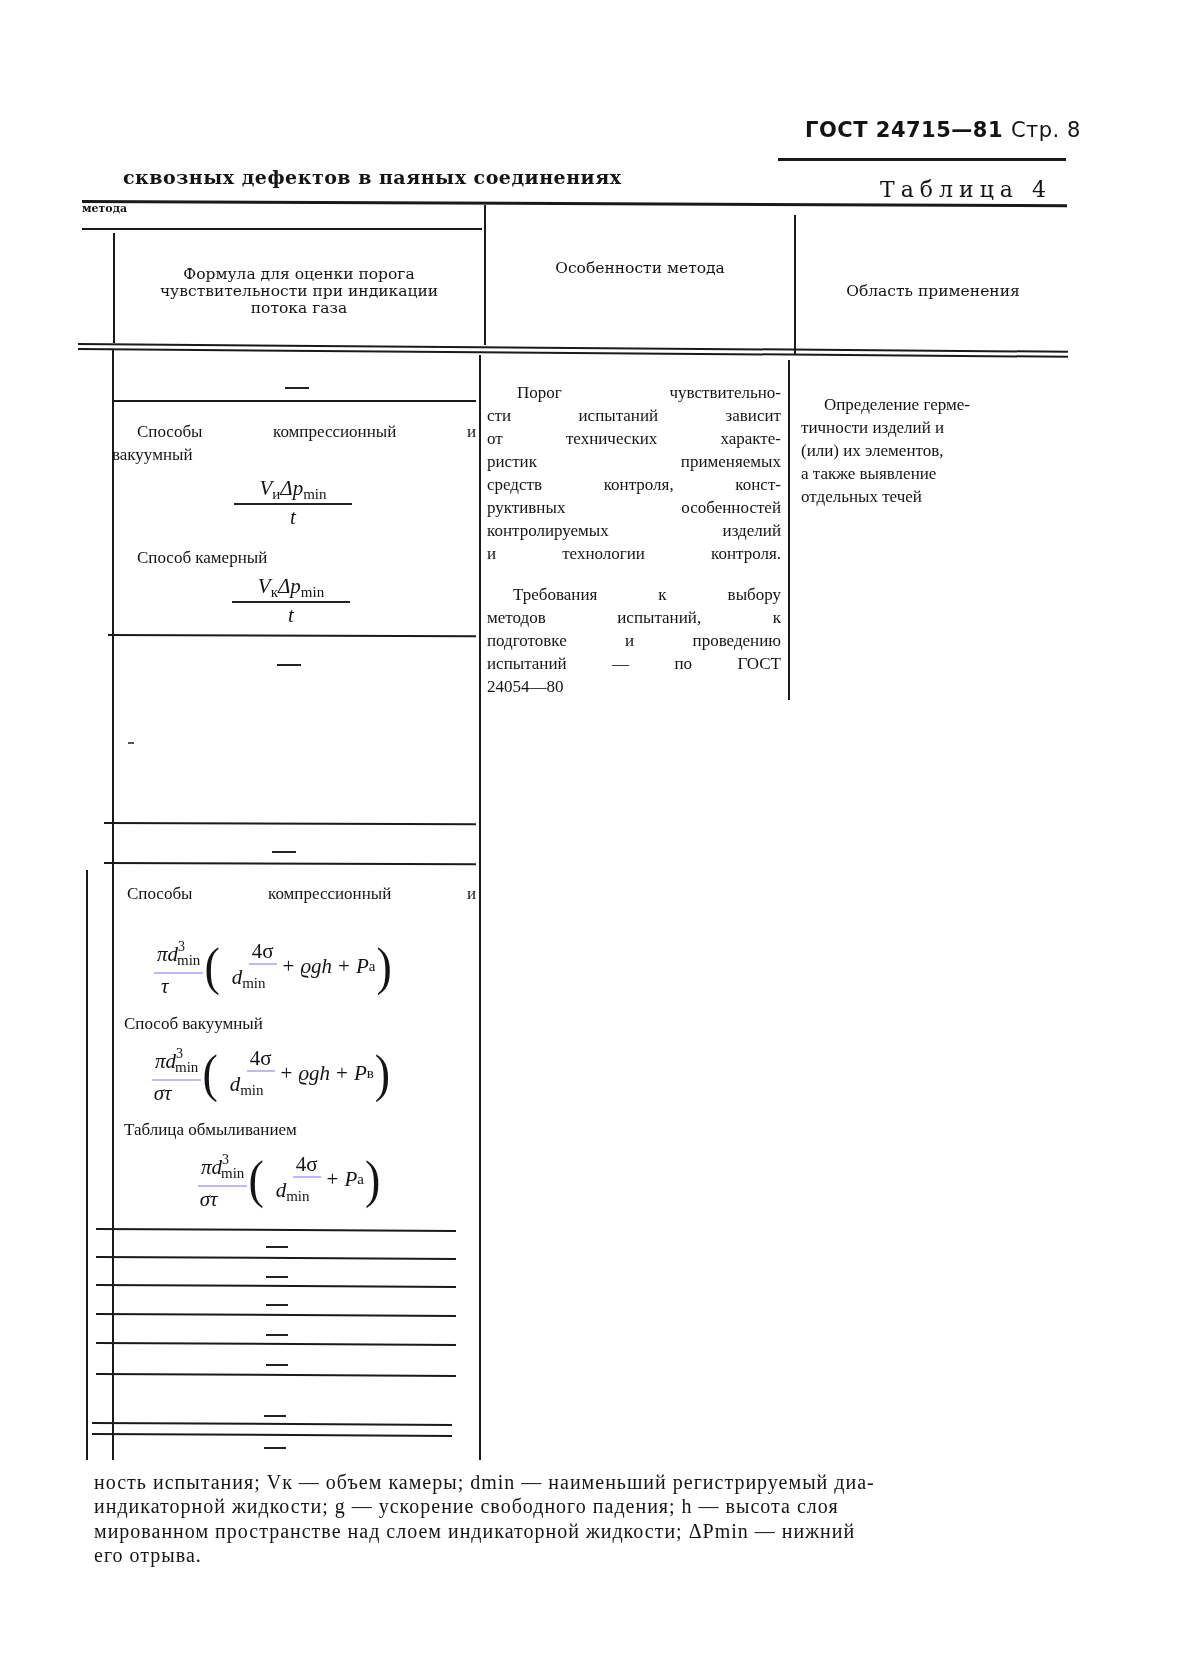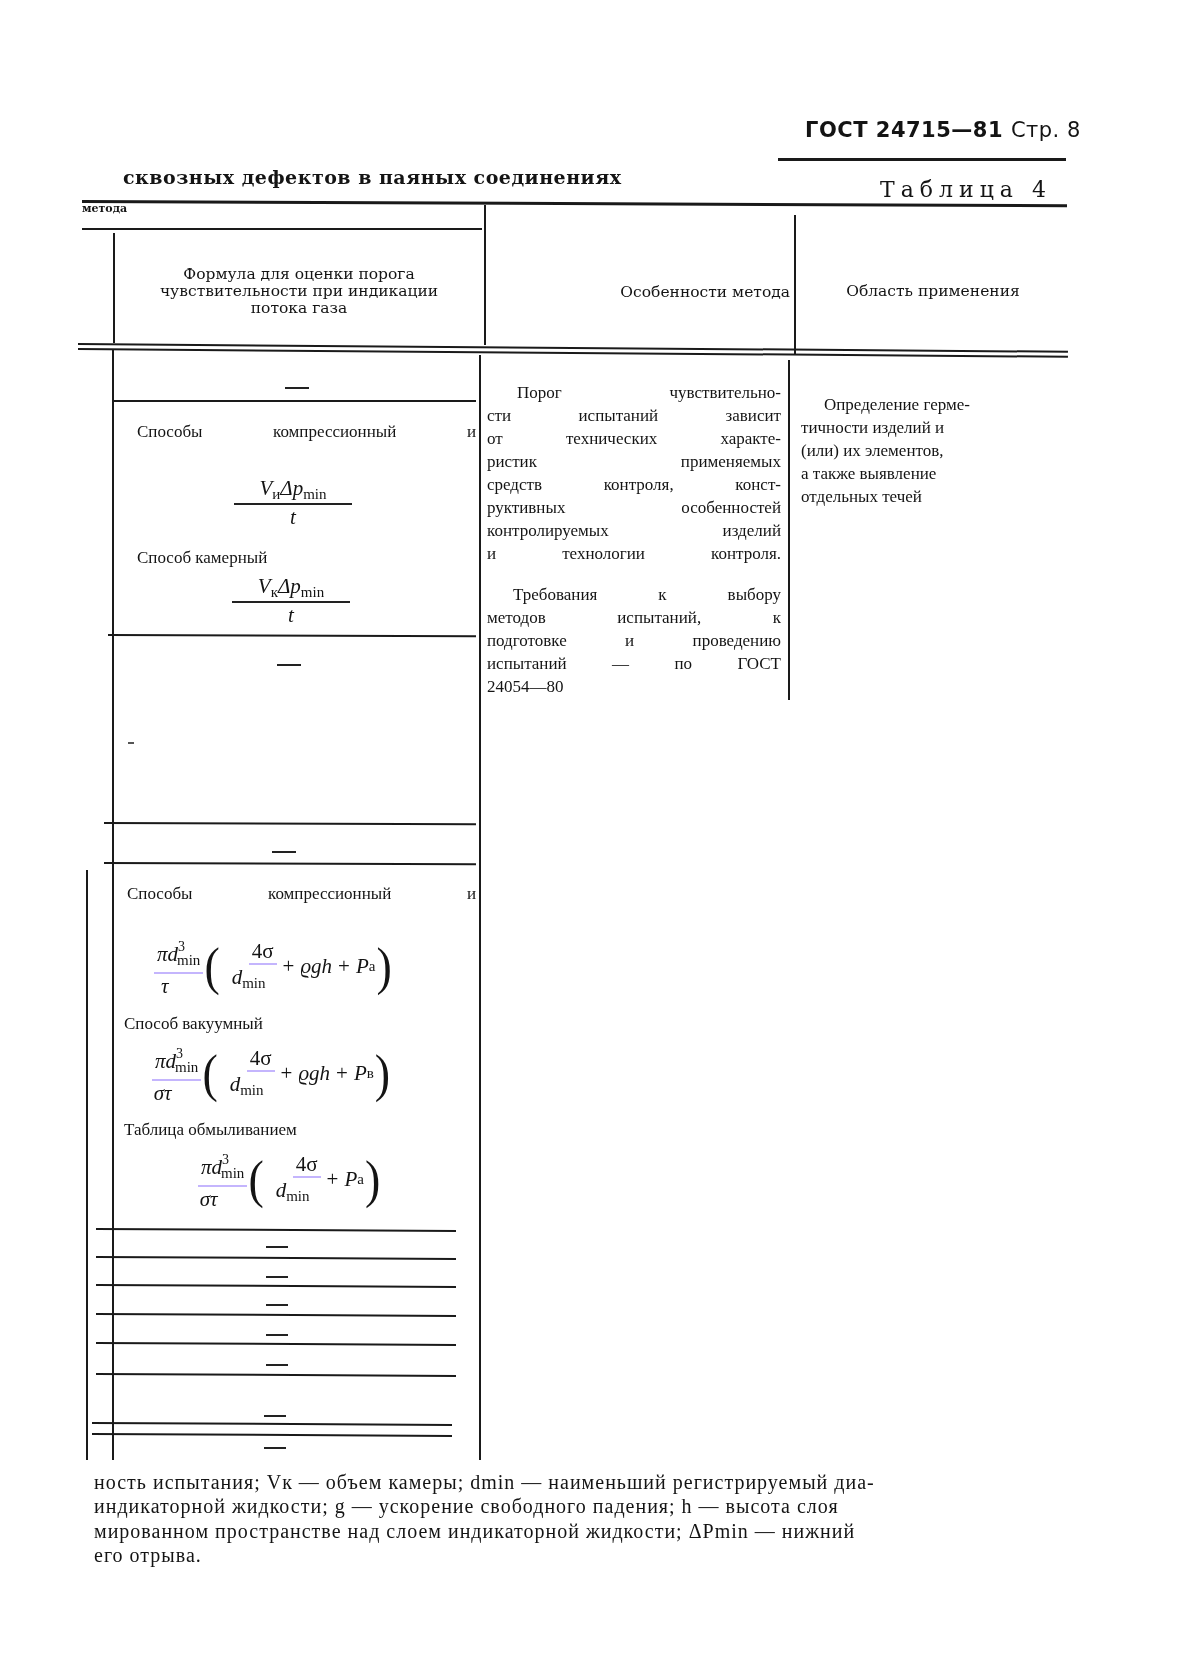--- a/index.html
+++ b/index.html
@@ -50,40 +50,41 @@
 
 <div class="vline" style="left:113px; top:233px; height:110px;"></div>
 <div class="vline" style="left:484px; top:205px; height:140px;"></div>
 <div class="vline" style="left:794px; top:215px; height:140px;"></div>
 
 <div class="head-cell" style="left:118px; top:266px; width:362px;">
   <div>Формула для оценки порога</div>
   <div>чувствительности при индикации</div>
   <div>потока газа</div>
 </div>
-<div class="head-cell" style="left:490px; top:284px; width:300px;text-align:right;">Особенности метода</div>
+<div class="head-cell" style="left:490px; top:260px; width:300px;">Особенности метода</div>
 <div class="head-cell" style="left:798px; top:283px; width:270px;">Область применения</div>
 
 <div class="hline" style="left:78px; top:343px; width:990px; transform:rotate(0.45deg); transform-origin:left;"></div>
 <div class="hline" style="left:78px; top:348px; width:990px; transform:rotate(0.45deg); transform-origin:left;"></div>
 
 <div class="vline" style="left:112px; top:350px; height:1110px;"></div>
 <div class="vline" style="left:86px; top:870px; height:590px;"></div>
 <div class="vline" style="left:479px; top:355px; height:1105px;"></div>
 <div class="vline" style="left:788px; top:360px; height:340px;"></div>
 
 <div class="dash" style="left:285px; top:387px;"></div>
 <div class="hline" style="left:114px; top:400px; width:362px;"></div>
 
 <div class="cell-text just" style="left:112px; top:420px; width:364px;">
   <div style="display:flex; justify-content:space-between; padding-left:25px;">
     <span>Способы</span>
     <span>компрессионный</span>
     <span>и</span>
   </div>
+  <div>вакуумный</div>
 </div>
 
 <div class="frac" style="left:234px; top:476px; width:118px;">
   <span class="num">V<span class="sub">и</span>Δp<span class="sub">min</span></span>
   <span class="den">t</span>
 </div>
 
 <div class="cell-text" style="left:137px; top:546px;">Способ камерный</div>
 
 <div class="frac" style="left:232px; top:574px; width:118px;">

